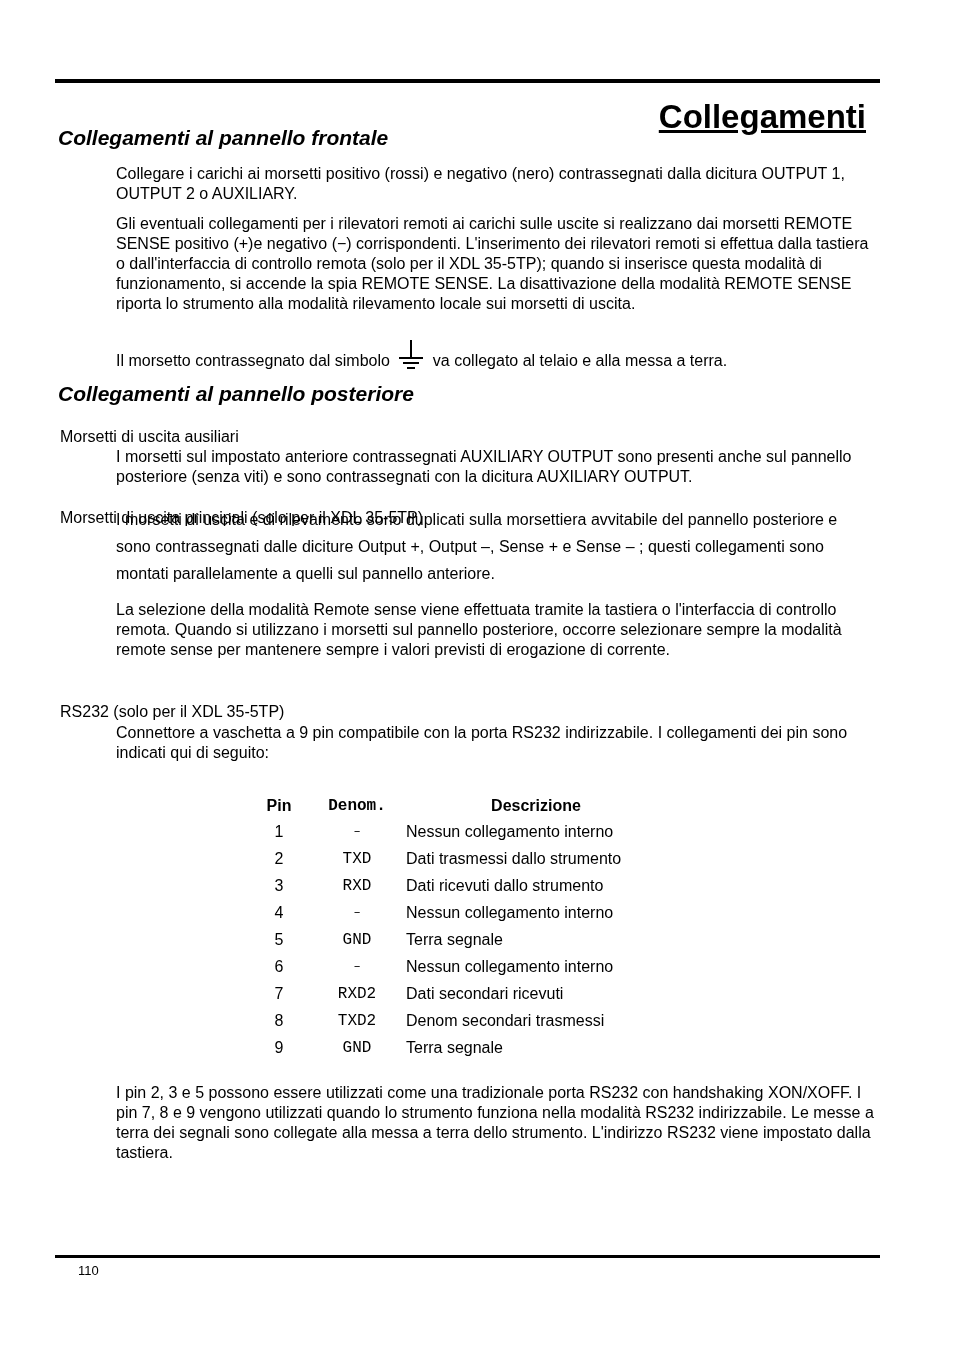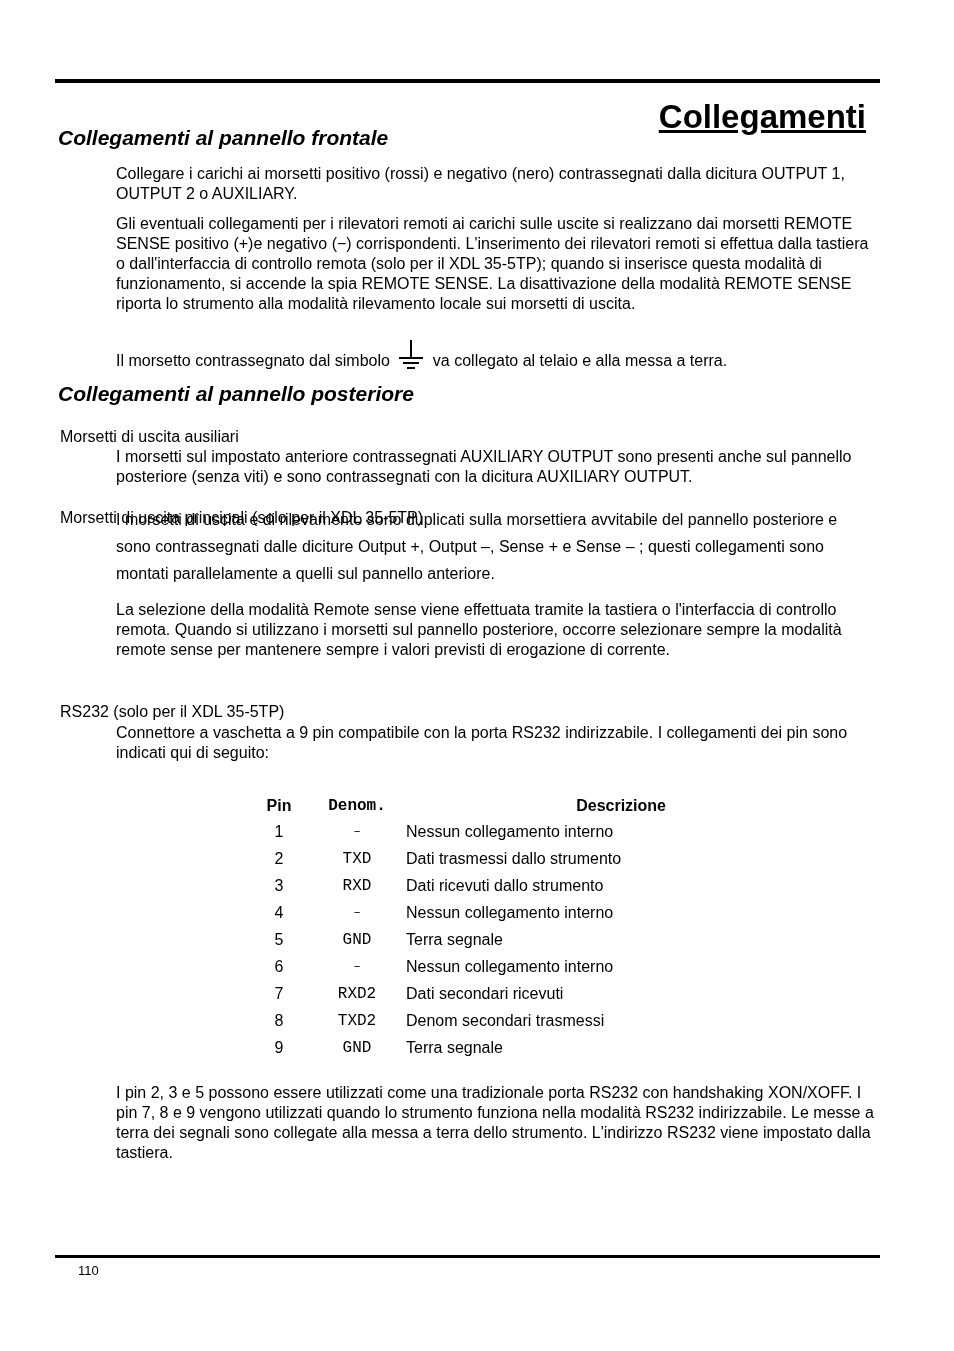--- a/index.html
+++ b/index.html
@@ -5,21 +5,21 @@
   html, body { margin: 0; padding: 0; background: #ffffff; }
   body { width: 954px; height: 1351px; position: relative; font-family: "Liberation Sans", sans-serif; color: #000; overflow: hidden; }
   .rule-top { position: absolute; left: 55px; top: 79px; width: 825px; height: 4px; background: #000; }
   .rule-bottom { position: absolute; left: 55px; top: 1255px; width: 825px; height: 3px; background: #000; }
   .page-title { position: absolute; right: 76px; top: 86px; font-size: 33px; font-weight: bold; letter-spacing: 0px; margin: 12px; text-decoration: underline; }
   .h2 { position: absolute; left: 58px; font-size: 21px; font-weight: bold; margin: 0; font-style: italic; }
   .h3 { position: absolute; left: 48px; font-size: 16px; font-weight: normal; margin: 12px; }
   .para { position: absolute; left: 116px; width: 760px; font-size: 16px; line-height: 20px; margin: 0; }
   .ground { display: inline-block; width: 30px; height: 34px; vertical-align: -6px; margin: 0 2px; }
   table.pins { position: absolute; left: 250px; top: 794px; border-collapse: collapse; font-size: 16px; }
-  table.pins th { font-weight: bold; text-align: right; padding: 0; height: 24px; }
+  table.pins th { font-weight: bold; text-align: center; padding: 0; height: 24px; }
   table.pins td { padding: 0; height: 27px; }
   .c-pin { width: 58px; text-align: center; }
   .c-den { width: 98px; text-align: center; font-family: Liberation Mono, monospace; }
   table.pins th.c-pin, table.pins th.c-den { text-align: center; margin-top: 48px; }
   .c-desc { width: 260px; padding-left: 0; }
   .dash { font-size: 12px; }
   .page-num { position: absolute; left: 78px; top: 1263px; font-size: 13px; }
 </style>
 </head>
 <body>

